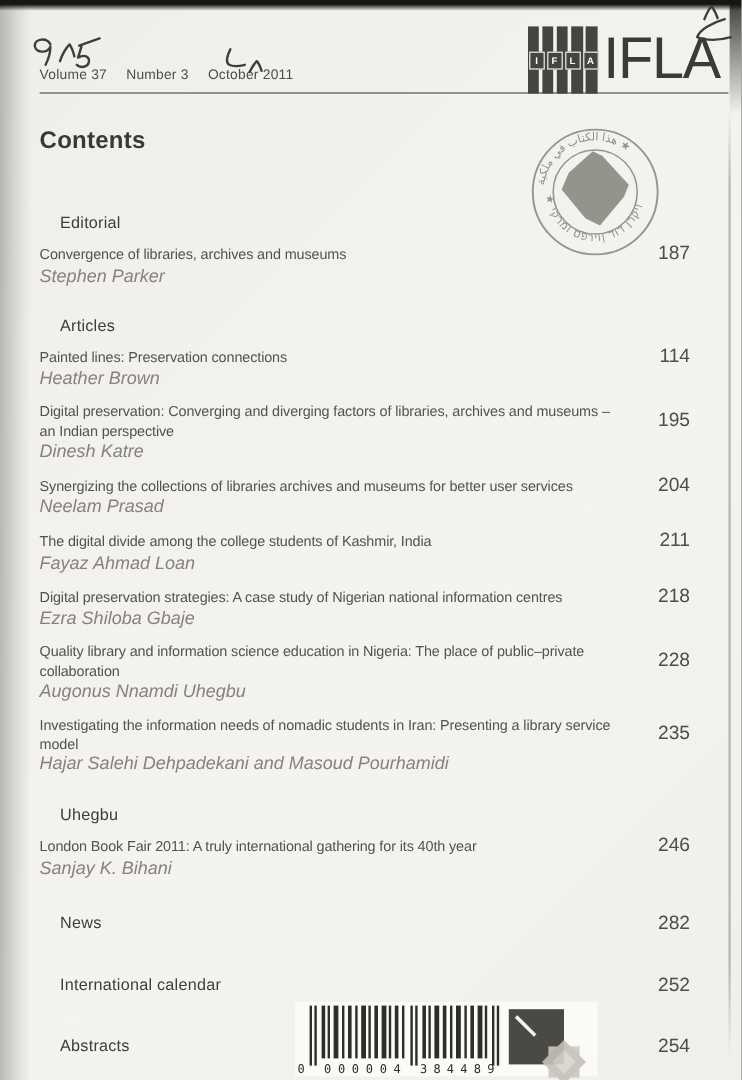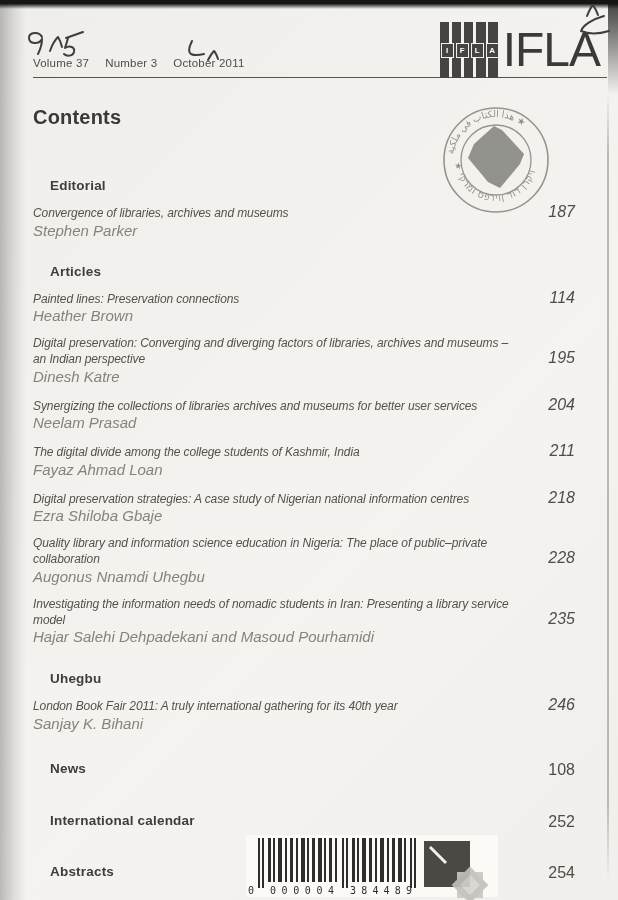--- a/index.html
+++ b/index.html
@@ -31,25 +31,25 @@
   .logo-mark .bar{flex:1;background:#454440;}
   .logo-tiles{position:absolute;left:1px;top:21px;display:flex;gap:2px;}
   .logo-tiles .tile{width:11px;height:13px;background:#454440;border:1px solid #f1f0ec;
     color:#fff;font-size:8px;font-weight:bold;display:flex;align-items:center;justify-content:center;}
   .logo-word{font-size:48px;line-height:.9;color:#3b3a37;letter-spacing:-1px;margin-left:5px;font-weight:400;transform:scaleY(1.02);}
 
   h1.contents{margin:28px 0 0 0;font-size:20px;font-weight:bold;color:#3a3935;letter-spacing:.2px;}
 
   
   .section{margin-top:0;}
-  .sec-h{font-size:13.5px;font-weight:bold;color:#3e3d39;letter-spacing:.2px;padding-left:17px;}
+  .sec-h{font-size:13.5px;font-weight:normal;color:#3e3d39;letter-spacing:.2px;padding-left:17px;}
   .mt-ed{margin-top:49px;} .mt-art{margin-top:27px;} .mt-rep{margin-top:28px;}
   .toc-item{margin-top:10px;}
   .toc-item + .toc-item{margin-top:13px;}
-  .toc-titleline{display:flex;align-items:flex-end;font-style:italic;}
+  .toc-titleline{display:flex;align-items:center;}
   .toc-title{flex:1;max-width:482px;font-size:12px;line-height:16px;color:#53524d;letter-spacing:-.1px;}
   .toc-page{width:48px;text-align:right;font-size:16px;color:#4e4d49;margin-left:12px;}
   .toc-authors{font-size:15px;font-style:italic;color:#85837b;margin-top:2.5px;line-height:13px;}
   .heading-row{display:flex;align-items:flex-start;}
   .heading-row .sec-h{flex:1;}
   .mt-news{margin-top:31px;} .mt-cal{margin-top:34px;} .mt-abs{margin-top:33px;}
 
   
   .stamp{position:absolute;left:438px;top:102px;z-index:1;opacity:.92;}
 
@@ -189,21 +189,21 @@
         <div class="toc-titleline">
           <div class="toc-title">London Book Fair 2011: A truly international gathering for its 40th year</div>
           <div class="toc-page">246</div>
         </div>
         <div class="toc-authors">Sanjay K. Bihani</div>
       </div>
     </div>
 
     <div class="heading-row mt-news">
       <div class="sec-h">News</div>
-      <div class="toc-page">108</div>
+      <div class="toc-page">282</div>
     </div>
 
     <div class="heading-row mt-cal">
       <div class="sec-h">International calendar</div>
       <div class="toc-page">252</div>
     </div>
 
     <div class="heading-row mt-abs">
       <div class="sec-h">Abstracts</div>
       <div class="toc-page">254</div>

